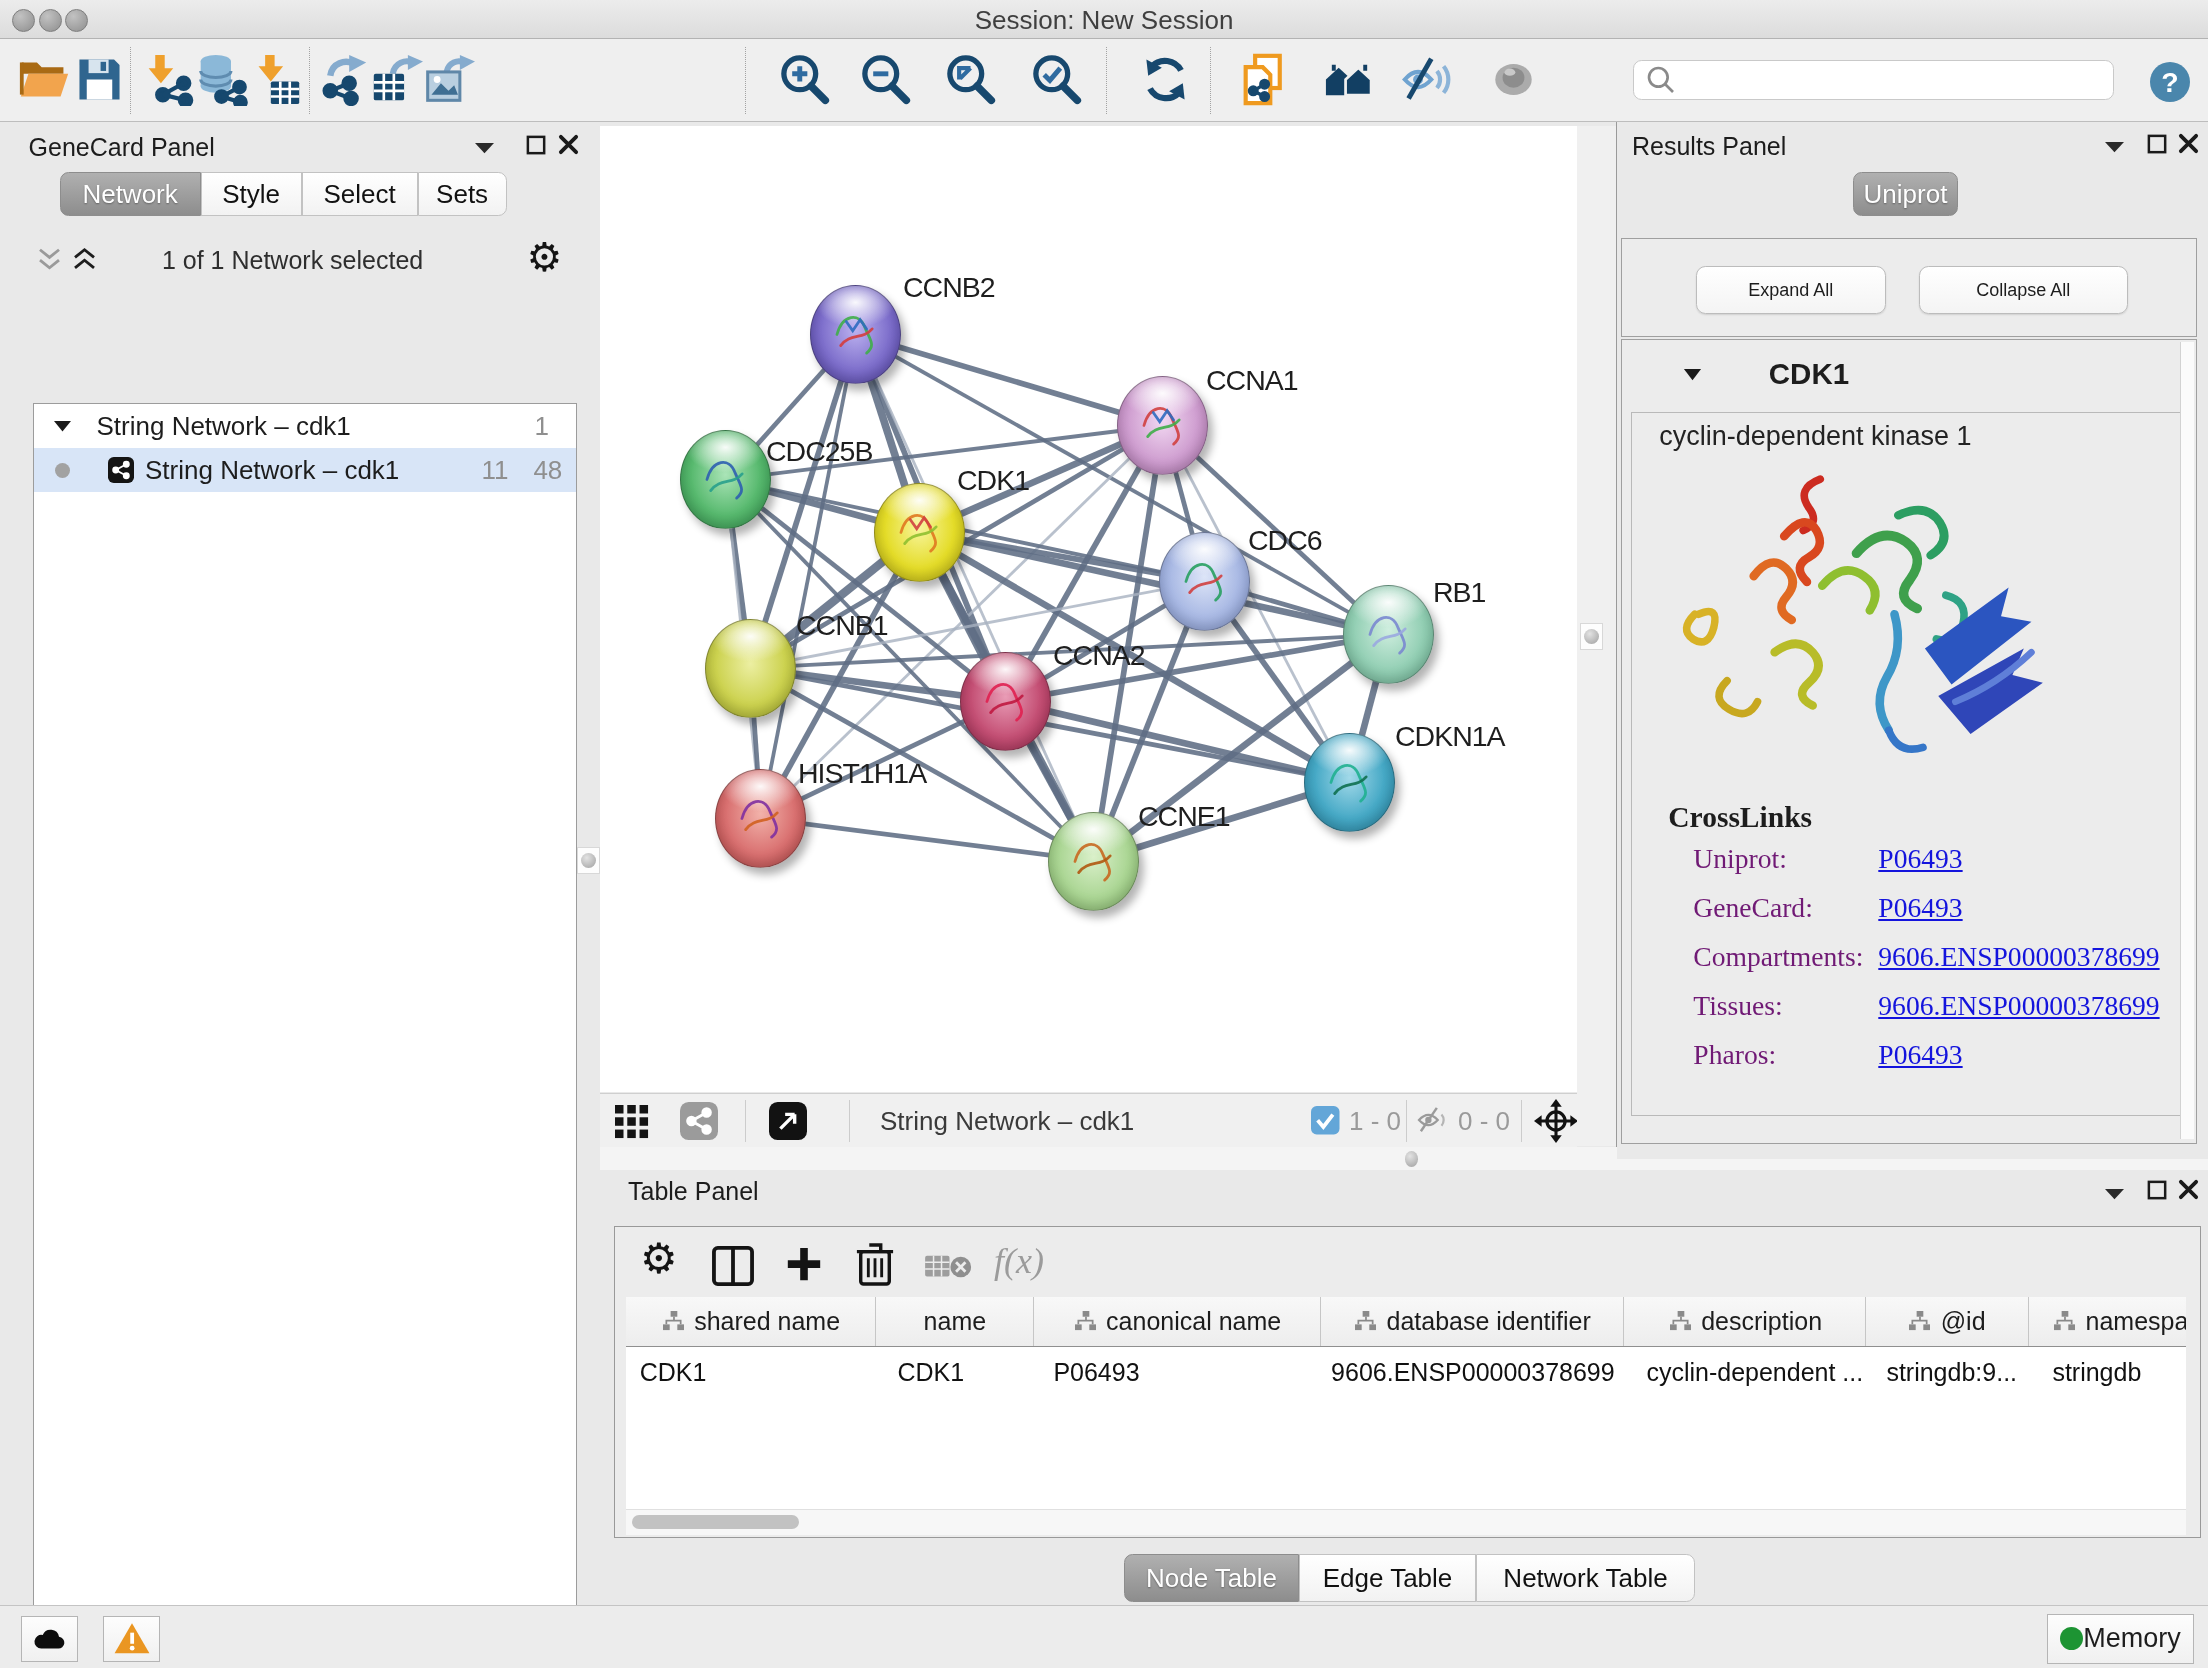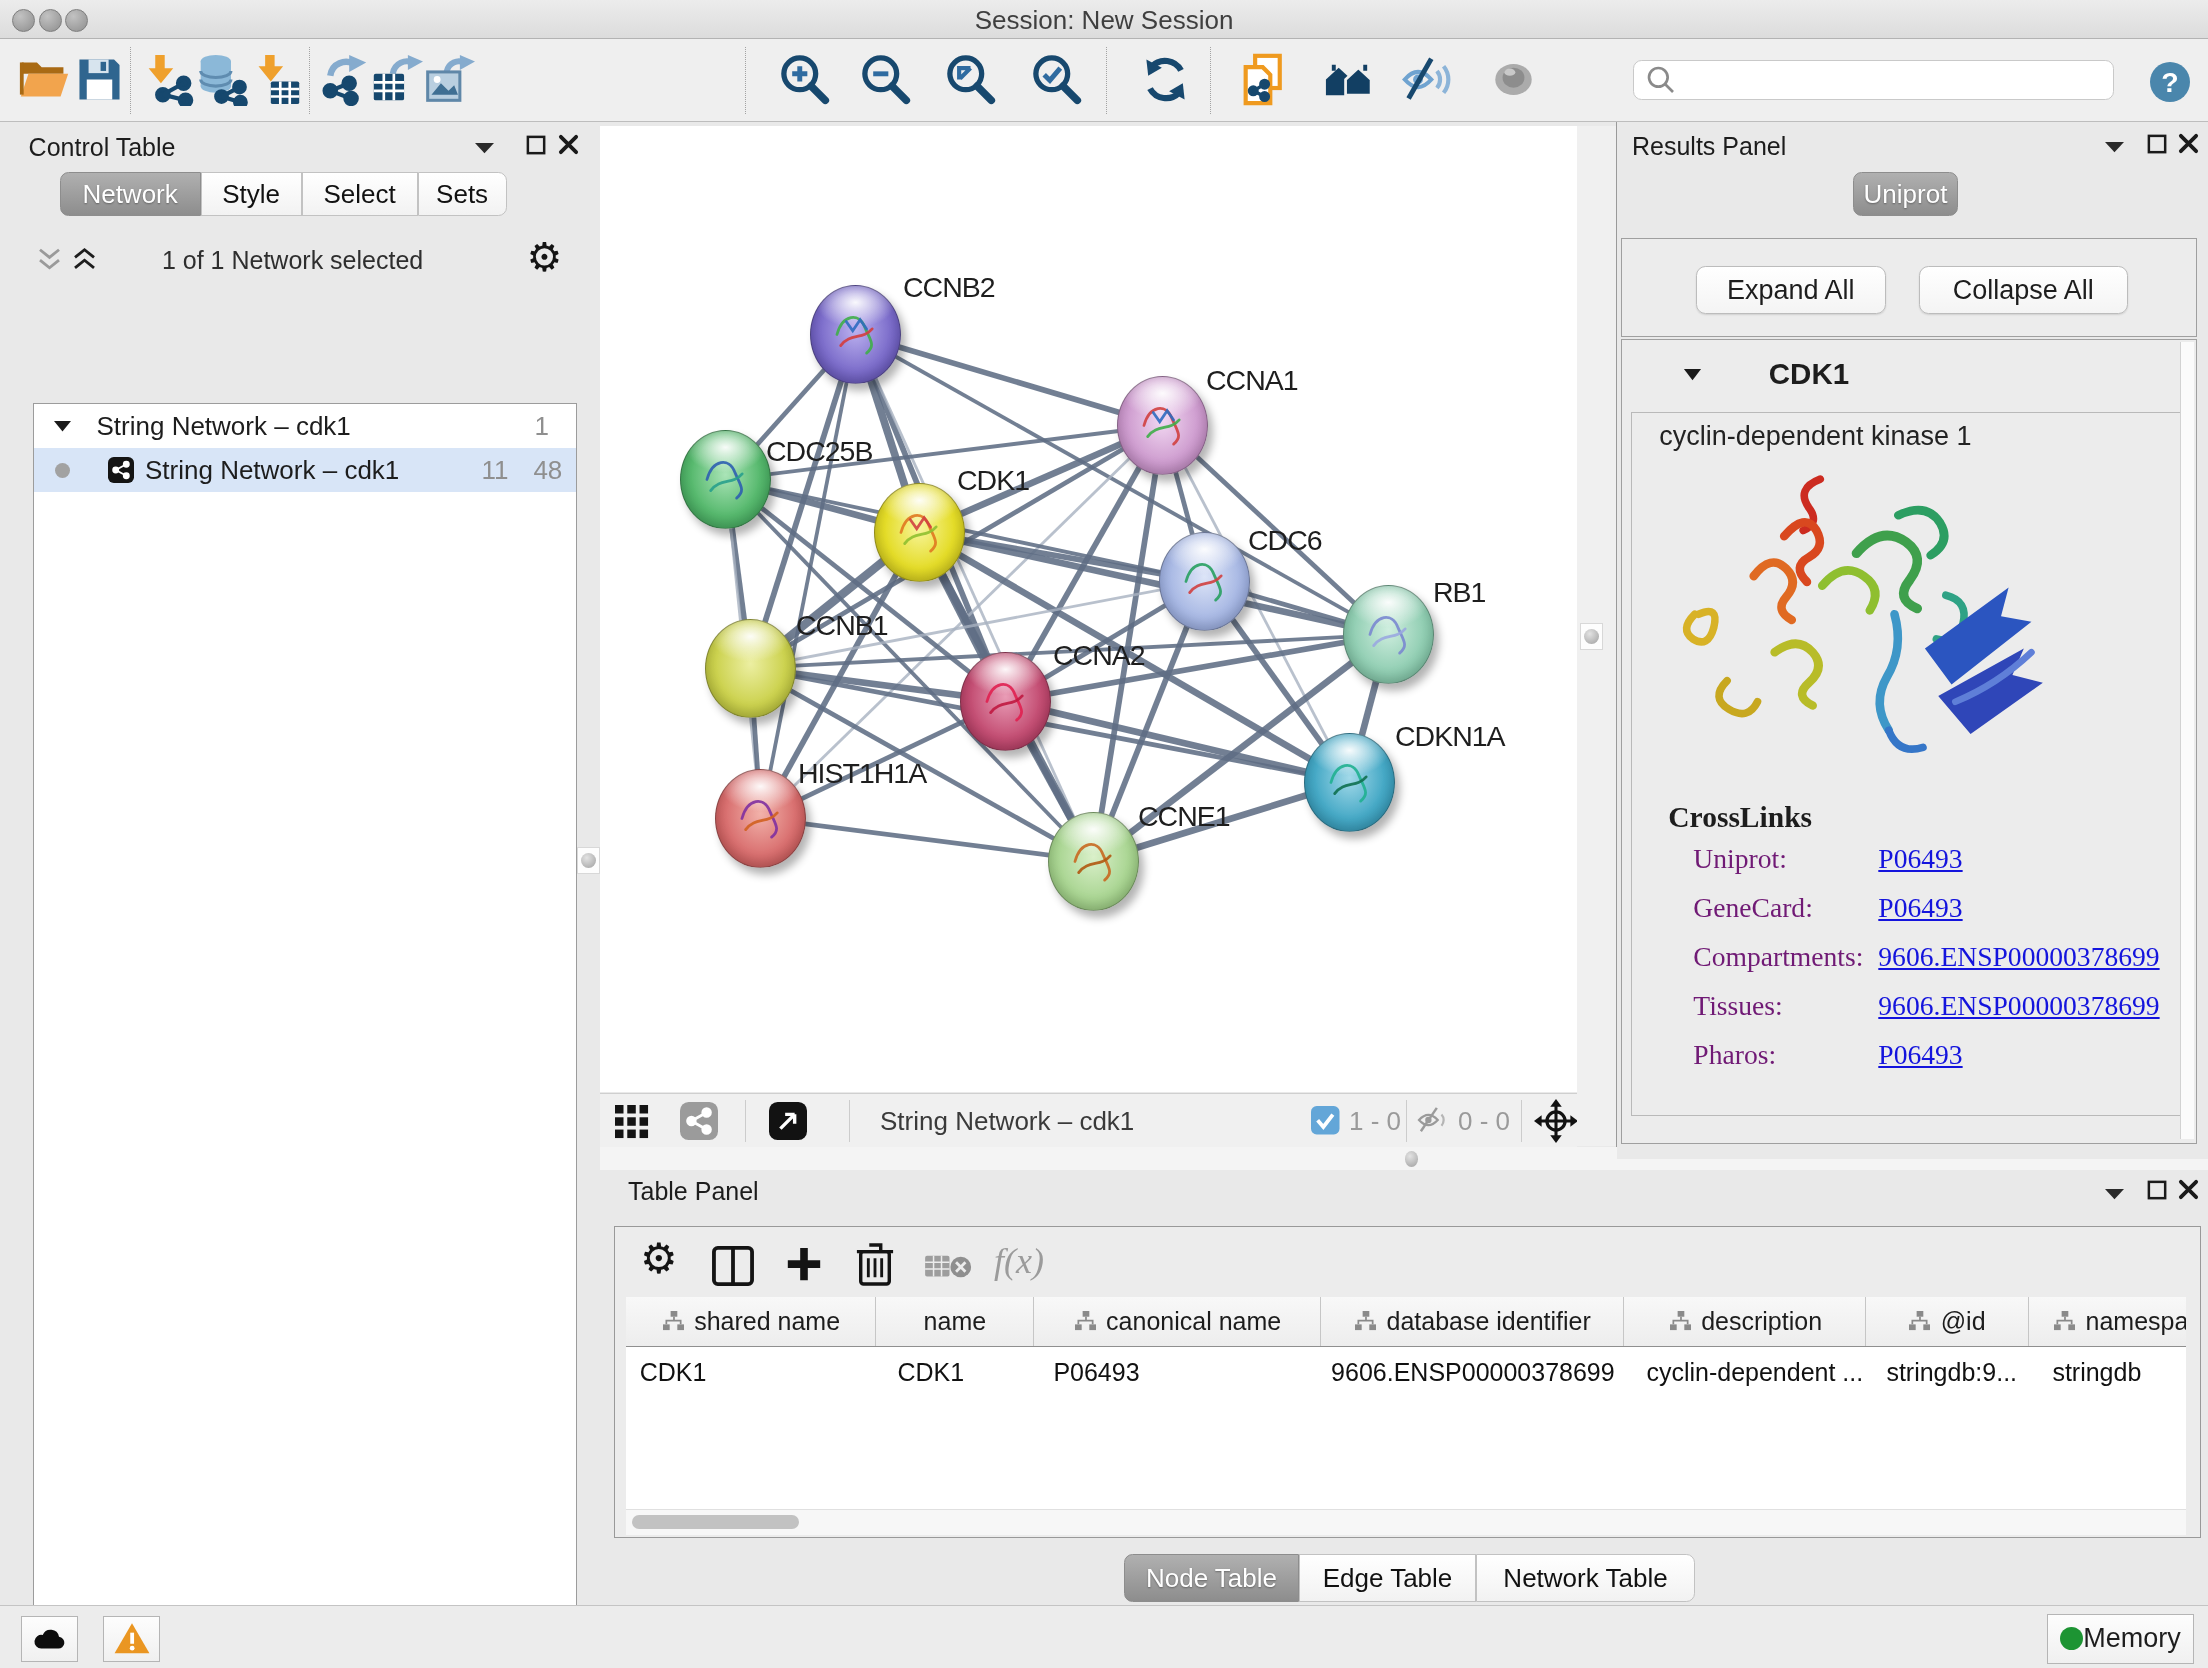--- a/index.html
+++ b/index.html
@@ -54,21 +54,21 @@
   .ntxt{font-size:26px;color:#3a3a3a;}
   .gcount{font-size:26px;color:#9a9a9a;}
   #right-gutter{left:1577px;top:126px;width:39px;height:1020px;background:#f0f0f0;}
   #results-border{left:1616px;top:122px;width:2.9px;height:1037px;background:#bdbdbd;border-left:1px solid #9a9a9a;}
   .handle-sq{background:#fdfdfd;border:1px solid #d8d8d8;display:flex;align-items:center;justify-content:center;}
   .handle-dot{width:15px;height:15px;border-radius:50%;background:radial-gradient(circle at 38% 32%,#e3e3e3,#9f9f9f);}
   
   #results-panel{left:1617px;top:122px;width:592px;height:1037px;background:#e9e9e9;}
   .rp-box{background:#ececec;border:1px solid #9f9f9f;}
   .white-btn{background:linear-gradient(#ffffff,#f4f4f4);border:1px solid #bcbcbc;border-radius:9.5px;
-    font-size:27px;display:flex;align-items:center;justify-content:center;box-shadow:0 1px 1.9px rgba(0,0,0,.12);}
+    font-size:18px;display:flex;align-items:center;justify-content:center;box-shadow:0 1px 1.9px rgba(0,0,0,.12);}
   .serif{font-family:"Liberation Serif",serif;}
   .xlink{color:#1414dd;text-decoration:underline;font-family:"Liberation Serif",serif;font-size:27.6px;}
   .xlabel{font-family:"Liberation Serif",serif;font-size:27.6px;color:#701a75;}
   
   #table-panel-box{left:614px;top:1226px;width:1585px;height:310px;background:#ececec;border:1.9px solid #999999;}
   .th-cell{position:absolute;top:0;height:49px;border-right:1px solid #c6c6c6;box-sizing:border-box;
     display:flex;align-items:center;justify-content:center;font-size:25px;color:#1c1c1c;gap:9.5px;overflow:hidden;}
   .td-cell{position:absolute;top:0;height:48px;display:flex;align-items:center;font-size:25px;color:#111;
     padding-left:13.3px;box-sizing:border-box;overflow:hidden;white-space:nowrap;}
   
@@ -251,21 +251,21 @@
     <svg viewBox="0 0 24 24" width="32" height="32">
         <circle cx="10" cy="10" r="7" fill="none" stroke="#8a8a8a" stroke-width="2"></circle>
         <path d="M15 15l6 6" stroke="#8a8a8a" stroke-width="2"></path>
       </svg>
     <input id="search-input" placeholder="" style="">
   </div>
   <div id="help-btn" class="abs">?</div>
 </div>
 
 <div id="control-panel" class="abs">
-  <div class="abs panel-title" style="left:21px;top:7.6px">Control Table</div>
+  <div class="abs panel-title" style="left:21px;top:7.6px">GeneCard Panel</div>
   <svg class="abs" style="left:466px;top:16px" width="21" height="13.3" viewBox="0 0 22 14">
       <polygon points="1,2 21,2 11,13" fill="#2a2a2a"></polygon>
     </svg>
   <svg class="abs" style="left:517px;top:8.6px" width="23" height="23" viewBox="0 0 24 24">
       <rect x="3" y="3" width="17" height="17" fill="none" stroke="#1a1a1a" stroke-width="2.6"></rect>
     </svg>
   <svg class="abs" style="left:550px;top:8.6px" width="21" height="21" viewBox="0 0 22 22">
       <path d="M3 3 19 19M19 3 3 19" stroke="#1a1a1a" stroke-width="4" stroke-linecap="round"></path>
     </svg>
 

